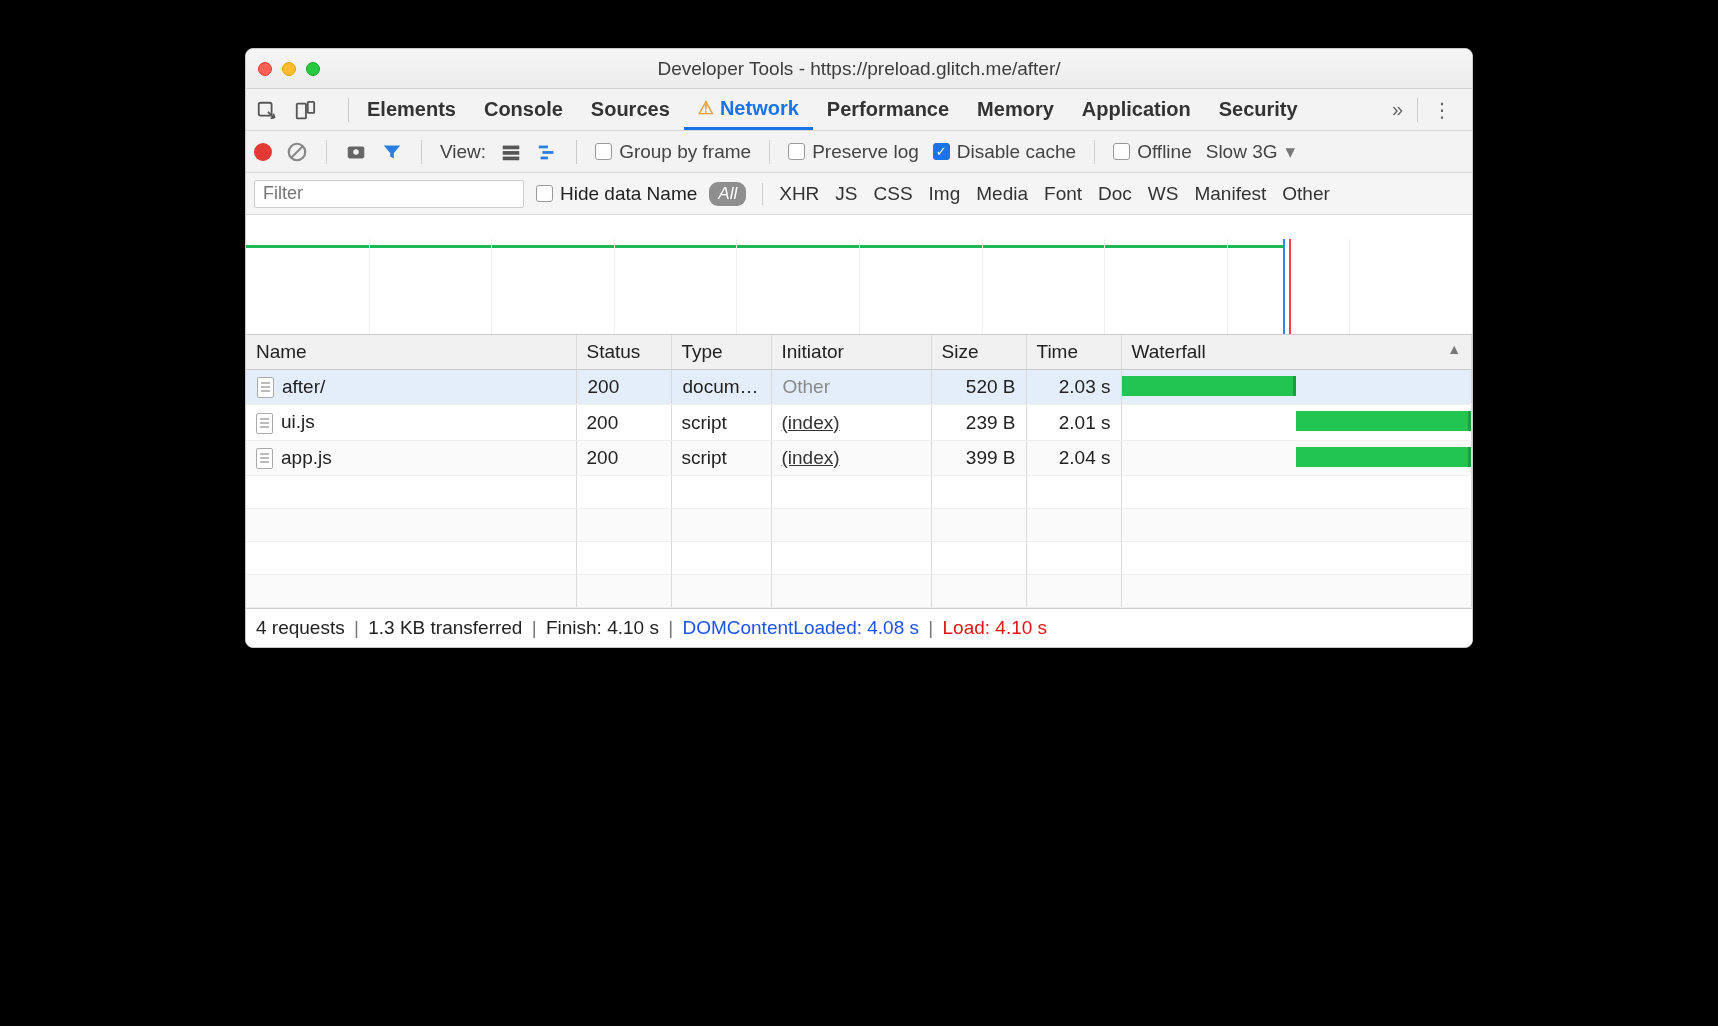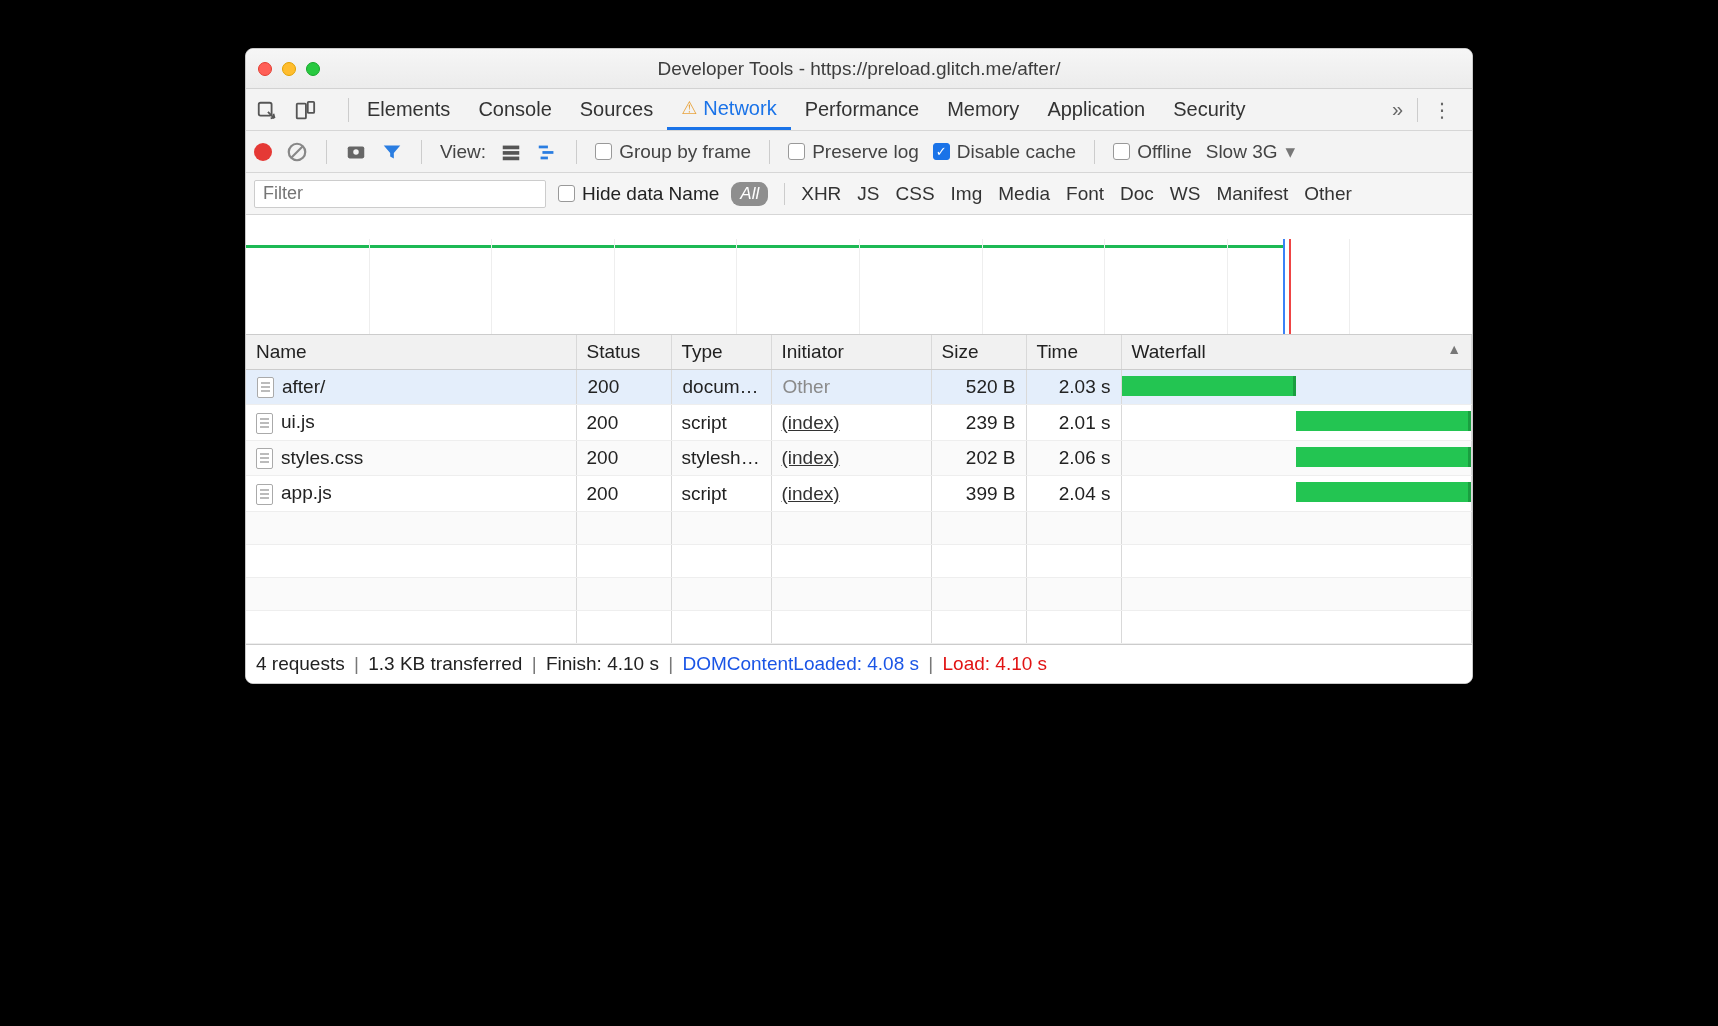--- a/index.html
+++ b/index.html
@@ -78,21 +78,21 @@
   .toolbar label { display:flex;align-items:center;gap:7px;}
   .throttle { display:flex;align-items:center;gap:8px;}
   
   .filter-row {
     display:flex; align-items:center; height:42px;
     border-bottom:1px solid #d6d6d6;
     background:#f5f5f5; padding:0 8px; gap:12px;
     font-size:19px;
   }
   .filter-input {
-    width:292px; height:28px; border:1px solid #ccc;
+    width:270px; height:28px; border:1px solid #ccc;
     background:#fff; border-radius:2px; padding:0 8px;
     font-size:18px; color:#777;
   }
   .pill {
     padding:2px 9px; border-radius:9px; background:#8e8e8e;
     color:#fff; font-size:17px;font-style:italic;
   }
   .ftype { color:#333; cursor:pointer;}
   .filter-row .divider-v { height:22px; }
   
@@ -171,21 +171,21 @@
           </svg>
       </span>
       <span>
         <svg class="ic" viewBox="0 0 24 24" fill="none" stroke="#555" stroke-width="2">
             <rect x="3" y="4" width="10" height="16" rx="1"></rect>
             <rect x="15" y="2" width="7" height="12" rx="1"></rect>
           </svg>
       </span>
     </div>
     <div class="divider-v"></div>
-    <div id="tabs-container" style="display:flex;height:100%;">
+    <div id="tabs-container" style="display:flex;height:100%;font-weight:bold;">
         <div class="tab">
           <span>Elements</span>
         </div>
         <div class="tab">
           <span>Console</span>
         </div>
         <div class="tab">
           <span>Sources</span>
         </div>
         <div class="tab active">
@@ -339,31 +339,20 @@
             <td class="col-status">200</td>
             <td class="col-type">script</td>
             <td class="col-init"><span class="initiator-link">(index)</span></td>
             <td class="col-size">239 B</td>
             <td class="col-time">2.01 s</td>
             <td class="wf-cell">
               <div class="wf-bar" style="left: 50%; width: 50%;"></div>
             </td>
           </tr>
           <tr>
-            <td class="col-name"><span class="file-icon"></span><span>styles.css</span></td>
-            <td class="col-status">200</td>
-            <td class="col-type">stylesh…</td>
-            <td class="col-init"><span class="initiator-link">(index)</span></td>
-            <td class="col-size">202 B</td>
-            <td class="col-time">2.06 s</td>
-            <td class="wf-cell">
-              <div class="wf-bar" style="left: 50%; width: 50%;"></div>
-            </td>
-          </tr>
-          <tr>
             <td class="col-name"><span class="file-icon"></span><span>app.js</span></td>
             <td class="col-status">200</td>
             <td class="col-type">script</td>
             <td class="col-init"><span class="initiator-link">(index)</span></td>
             <td class="col-size">399 B</td>
             <td class="col-time">2.04 s</td>
             <td class="wf-cell">
               <div class="wf-bar" style="left: 50%; width: 50%;"></div>
             </td>
           </tr>

